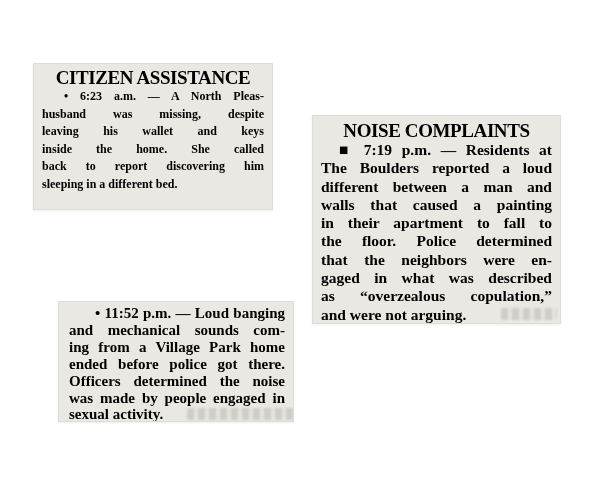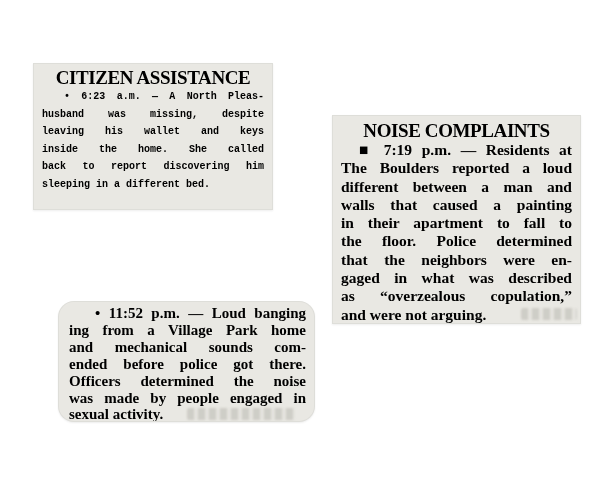--- a/index.html
+++ b/index.html
@@ -17,42 +17,42 @@
     background: #e9e8e3;
     color: #000000;
     box-sizing: border-box;
     padding: 3px 8px 0 8px;
     border: 1px solid rgba(0,0,0,0.045);
     box-shadow: 0 1px 2px rgba(0,0,0,0.07);
     overflow: hidden;
   }
 
   .clip-1 { left: 33px;  top: 63px;  width: 240px; height: 147px; }
-  .clip-2 { left: 332px; top: 115px; width: 249px; height: 209px; padding-top: 4px; }
-  .clip-3 { left: 58px;  top: 301px; width: 257px; height: 121px; padding-left: 10px; border-radius: 16px; }
+  .clip-2 { left: 312px; top: 115px; width: 249px; height: 209px; padding-top: 4px; }
+  .clip-3 { left: 58px;  top: 301px; width: 236px; height: 121px; padding-left: 10px; }
 
   .headline {
     margin: 0;
     font-size: 19px;
     font-weight: 700;
     line-height: 21px;
     text-align: center;
     letter-spacing: -0.4px;
     white-space: nowrap;
   }
 
   .body { width: 100%; }
 
   .line {
     font-weight: 700;
     text-align: justify;
     text-align-last: justify;
     text-justify: inter-word;
   }
-  .clip-1 .line { font-size: 10px;   line-height: 17.5px; font-family: Liberation Mono, monospace; }
+  .clip-1 .line { font-size: 12px;   line-height: 17.5px; }
   .clip-2 .line { font-size: 15.5px; line-height: 18.3px; }
   .clip-3 .line { font-size: 15px;   line-height: 16.9px; }
 
   .line.first { padding-left: 22px; }
   .clip-2 .line.first { padding-left: 18px; }
   .clip-3 .line.first { padding-left: 26px; }
   .line.last { text-align-last: left; }
 
   
   .smudge {
@@ -97,22 +97,22 @@
         <div class="line">gaged in what was described</div>
         <div class="line">as “overzealous copulation,”</div>
         <div class="line last">and were not arguing.</div>
       </div>
     <div class="smudge smudge-clip2"></div>
   </article>
 
   <article class="clipping clip-3">
     <div class="body">
         <div class="line first">• 11:52 p.m. — Loud banging</div>
+        <div class="line">and mechanical sounds com-</div>
         <div class="line">ing from a Village Park home</div>
-        <div class="line">and mechanical sounds com-</div>
         <div class="line">ended before police got there.</div>
         <div class="line">Officers determined the noise</div>
         <div class="line">was made by people engaged in</div>
         <div class="line last">sexual activity.</div>
       </div>
     <div class="smudge smudge-clip3"></div>
   </article>
 
 </div>
 

